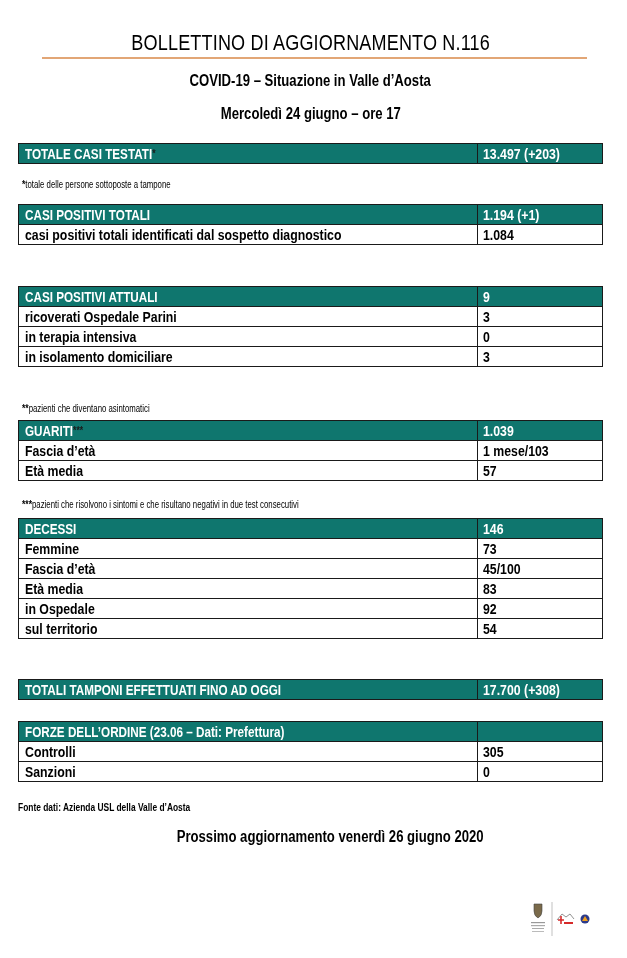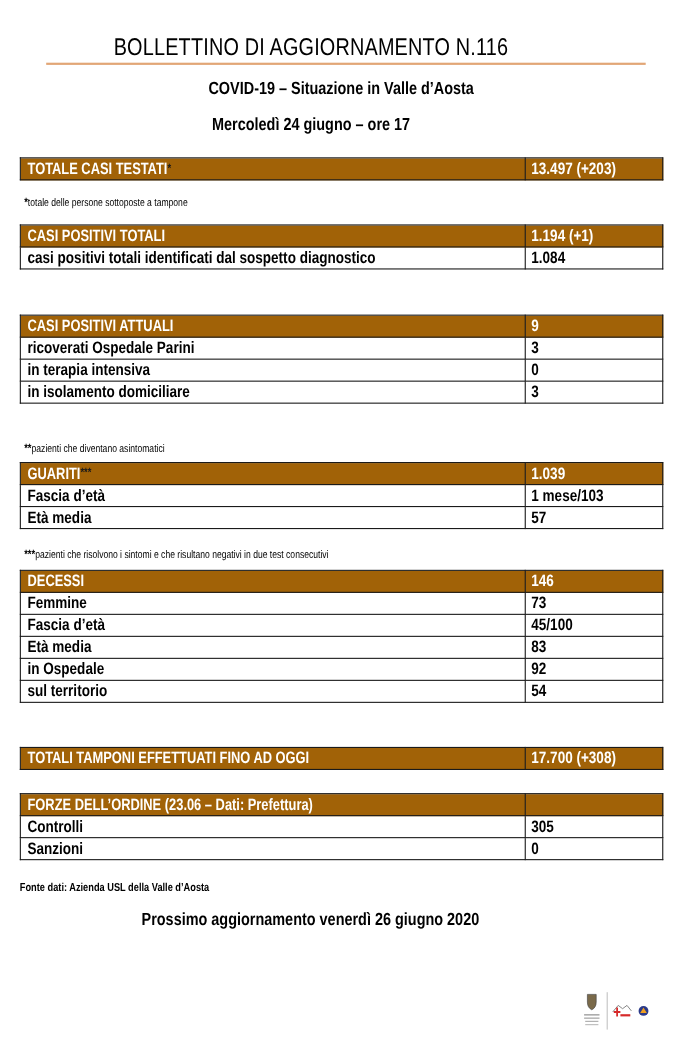--- a/index.html
+++ b/index.html
@@ -1,41 +1,41 @@
 <!DOCTYPE html>
 <html><head>
 <meta charset="utf-8">
 <style>
   html, body { margin: 0; padding: 0; background: #ffffff; }
   body { width: 627px; height: 958px; position: relative; overflow: hidden;
          font-family: "Liberation Sans", sans-serif; color: #000; }
   .cond { display: inline-block; transform: scaleX(0.82); transform-origin: left center; white-space: nowrap; }
-  .center-wrap { position: absolute; left: 0; width: 565px; text-align: center; }
+  .center-wrap { position: absolute; left: 0; width: 565px; text-align: center; padding-left: 28px; }
   .center-wrap .cond { transform-origin: center center; }
 
   #title { top: 30px; font-size: 22px; font-weight: normal; letter-spacing: 0.2px; }
   #title-rule { position: absolute; left: 42px; top: 57px; width: 545px; height: 2px; background: #e2a676; }
-  #subtitle { top: 72px; font-size: 16px; font-weight: bold; margin-left: 28px; }
+  #subtitle { top: 72px; font-size: 16px; font-weight: bold; }
   #date { top: 105px; font-size: 16px; font-weight: bold; }
 
   table.blk { position: absolute; left: 18px; width: 585px; border-collapse: collapse; table-layout: fixed; }
   table.blk td { border: 1.5px solid #1a1a1a; height: 19px; padding: 0 0 0 6px; font-size: 15px; font-weight: bold; line-height: 19px; overflow: visible; }
   table.blk td.lab { width: 452px; }
   table.blk td.val { width: 119px; padding-left: 5px; }
-  table.blk tr.hdr td { background: #a16207; color: #ffffff; }
+  table.blk tr.hdr td { background: #0f766e; color: #ffffff; }
   table.blk tr.hdr td.lab .cond { transform: scaleX(0.78); }
   .star { font-size: 11px; vertical-align: top; color: inherit; }
   tr.hdr .star { color: #1a1a1a; }
 
   .note { position: absolute; left: 22px; font-size: 10px; margin-top: 12px; }
   .note .cond { transform: scaleX(0.78); }
   .note b { font-size: 11px; }
 
   #source { position: absolute; left: 18px; top: 801px; font-size: 10.5px; font-weight: bold; }
-  #next { top: 828px; font-size: 16px; font-weight: bold; }
+  #next { top: 828px; font-size: 16px; font-weight: bold; margin-left: 20px; }
 
   #logos { position: absolute; left: 528px; top: 900px; width: 70px; height: 40px; }
 </style>
 </head>
 <body>
 
 <div class="center-wrap" id="title"><span class="cond">BOLLETTINO DI AGGIORNAMENTO N.116</span></div>
 <div id="title-rule"></div>
 <div class="center-wrap" id="subtitle"><span class="cond">COVID-19 – Situazione in Valle d’Aosta</span></div>
 <div class="center-wrap" id="date"><span class="cond">Mercoledì 24 giugno – ore 17</span></div>

